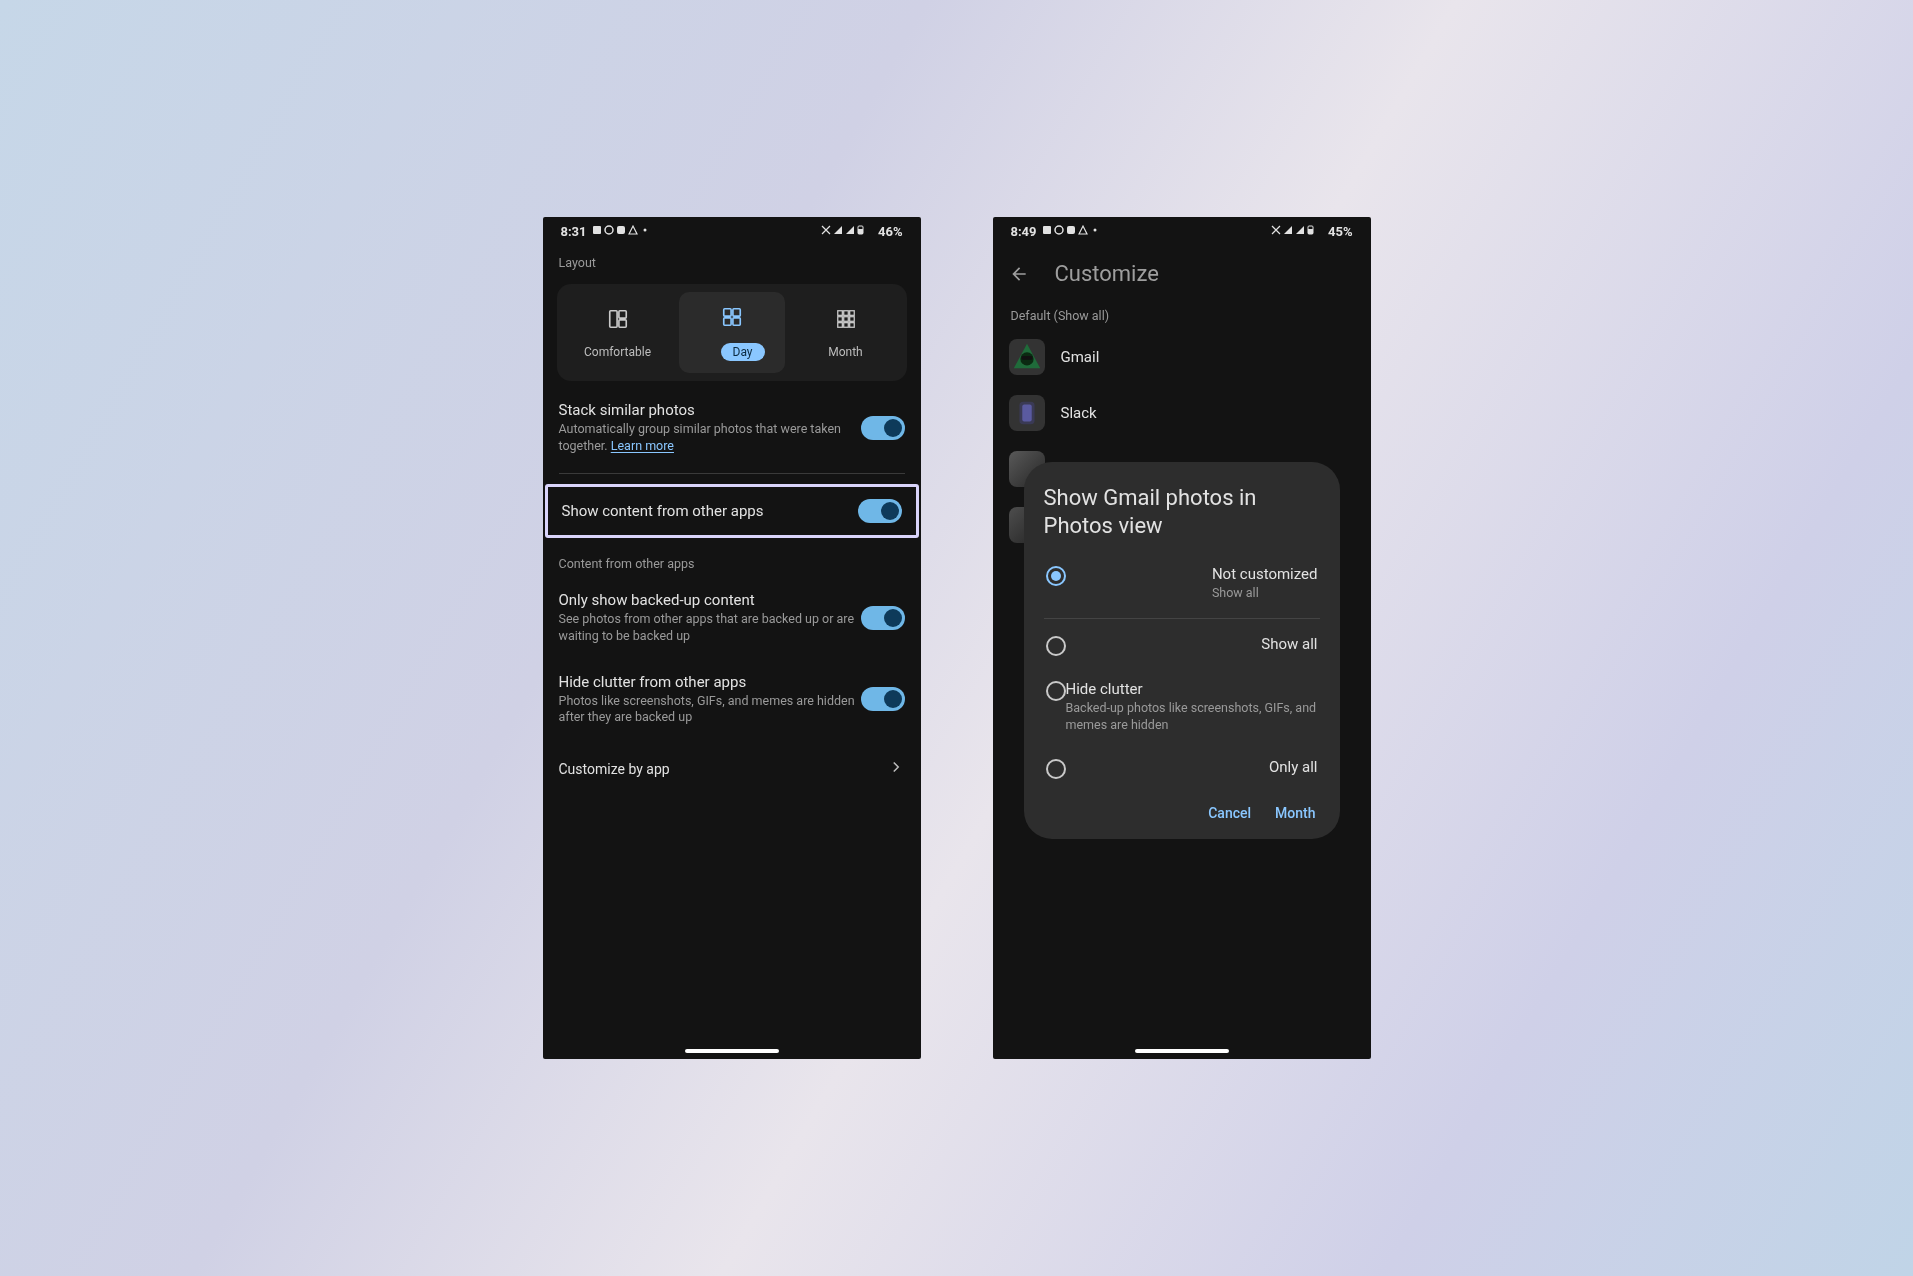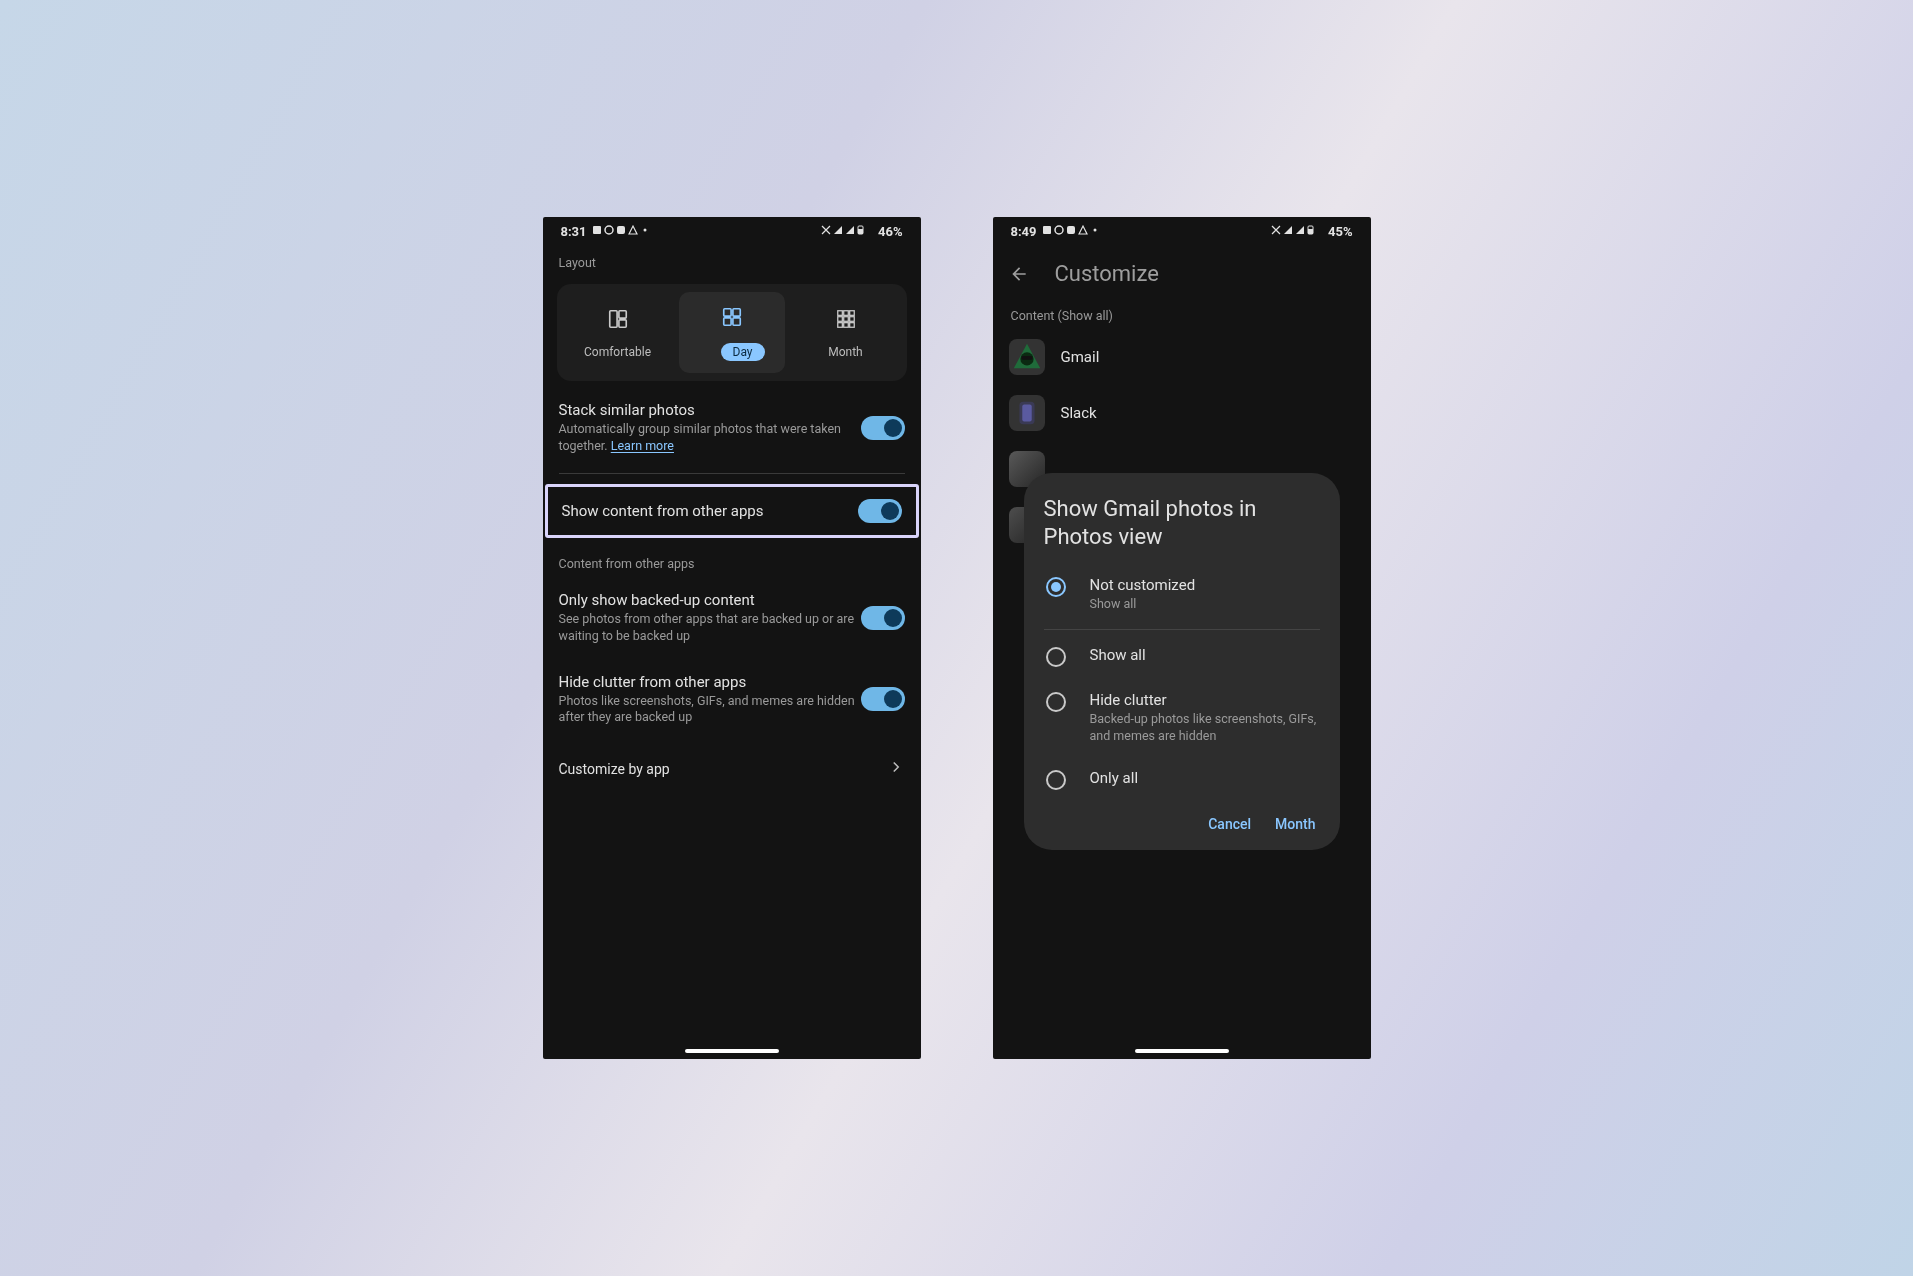--- a/index.html
+++ b/index.html
@@ -171,33 +171,34 @@
     width: 36px; height: 36px; border-radius: 8px; background: #333;
     display: flex; align-items: center; justify-content: center;
     overflow: hidden;
   }
   .app-name { font-size: 15px; }
 
   
   .sheet {
     position: absolute;
     left: 50%; transform: translateX(-50%);
-    top: 256px;
+    top: 245px;
     width: calc(100% - 62px);
     background: var(--sheet);
     border-radius: var(--sheet-radius);
     padding: 22px 20px 14px 20px;
   }
   .sheet .sheet-title {
     font-size: 22px; line-height: 1.25; font-weight: 400; color: var(--fg);
     margin-bottom: 14px;
   }
   .radio-row {
-    display: flex; gap: 24px; align-items: flex-start;
+    display: flex; gap: 0; align-items: flex-start;
     padding: 12px 2px;
+    justify-content: space-between;
   }
   .radio {
     width: 20px; height: 20px; border-radius: 50%;
     border: 2px solid #c9c9c9; flex: none; margin-top: 1px;
     display: flex; align-items: center; justify-content: center;
   }
   .radio.checked { border-color: var(--accent); }
   .radio.checked::after {
     content: ""; width: 10px; height: 10px; border-radius: 50%; background: var(--accent);
   }
@@ -373,21 +374,21 @@
 
   <div class="appbar">
     <div class="back">
       <svg width="20" height="20" viewBox="0 0 24 24">
           <path d="M20 11H7.8l5.6-5.6L12 4l-8 8 8 8 1.4-1.4L7.8 13H20z" fill="#9e9e9e"></path>
         </svg>
     </div>
     <div class="title" style="color:#9e9e9e">Customize</div>
   </div>
 
-  <div class="section-label" style="padding-left:18px;">Content (Show all)</div>
+  <div class="section-label" style="padding-left:18px;">Default (Show all)</div>
 
   <div class="app-list">
     <div class="app-item">
       <div class="app-icon">
         <svg width="34" height="34" viewBox="0 0 36 36">
             <path d="M18 4 L32 30 H4 Z" fill="#1f6b3a"></path>
             <circle cx="18" cy="20" r="7" fill="#0b2a12"></circle>
             <rect x="12" y="17" width="12" height="4" rx="2" fill="#111"></rect>
           </svg>
       </div>

